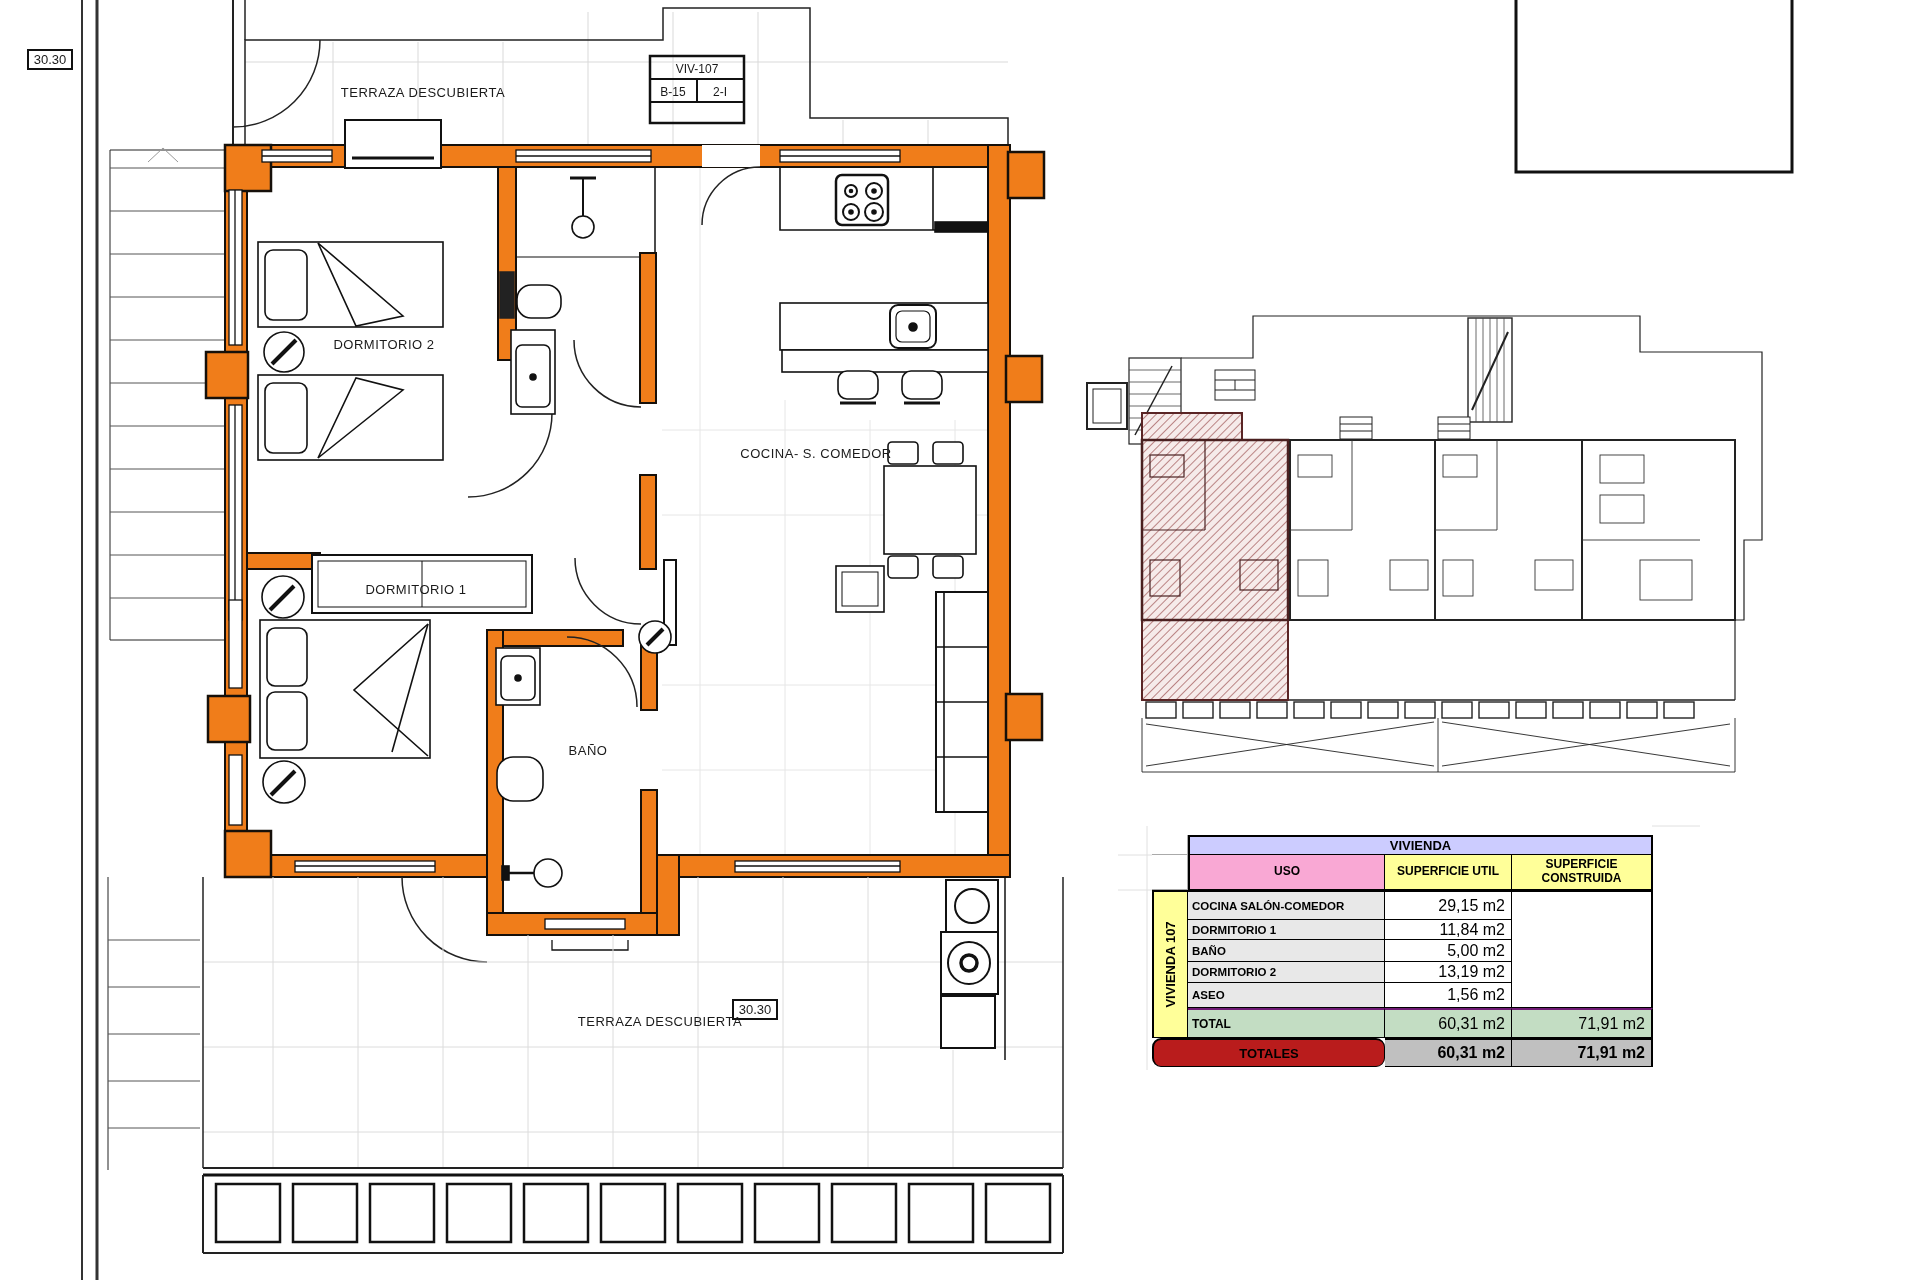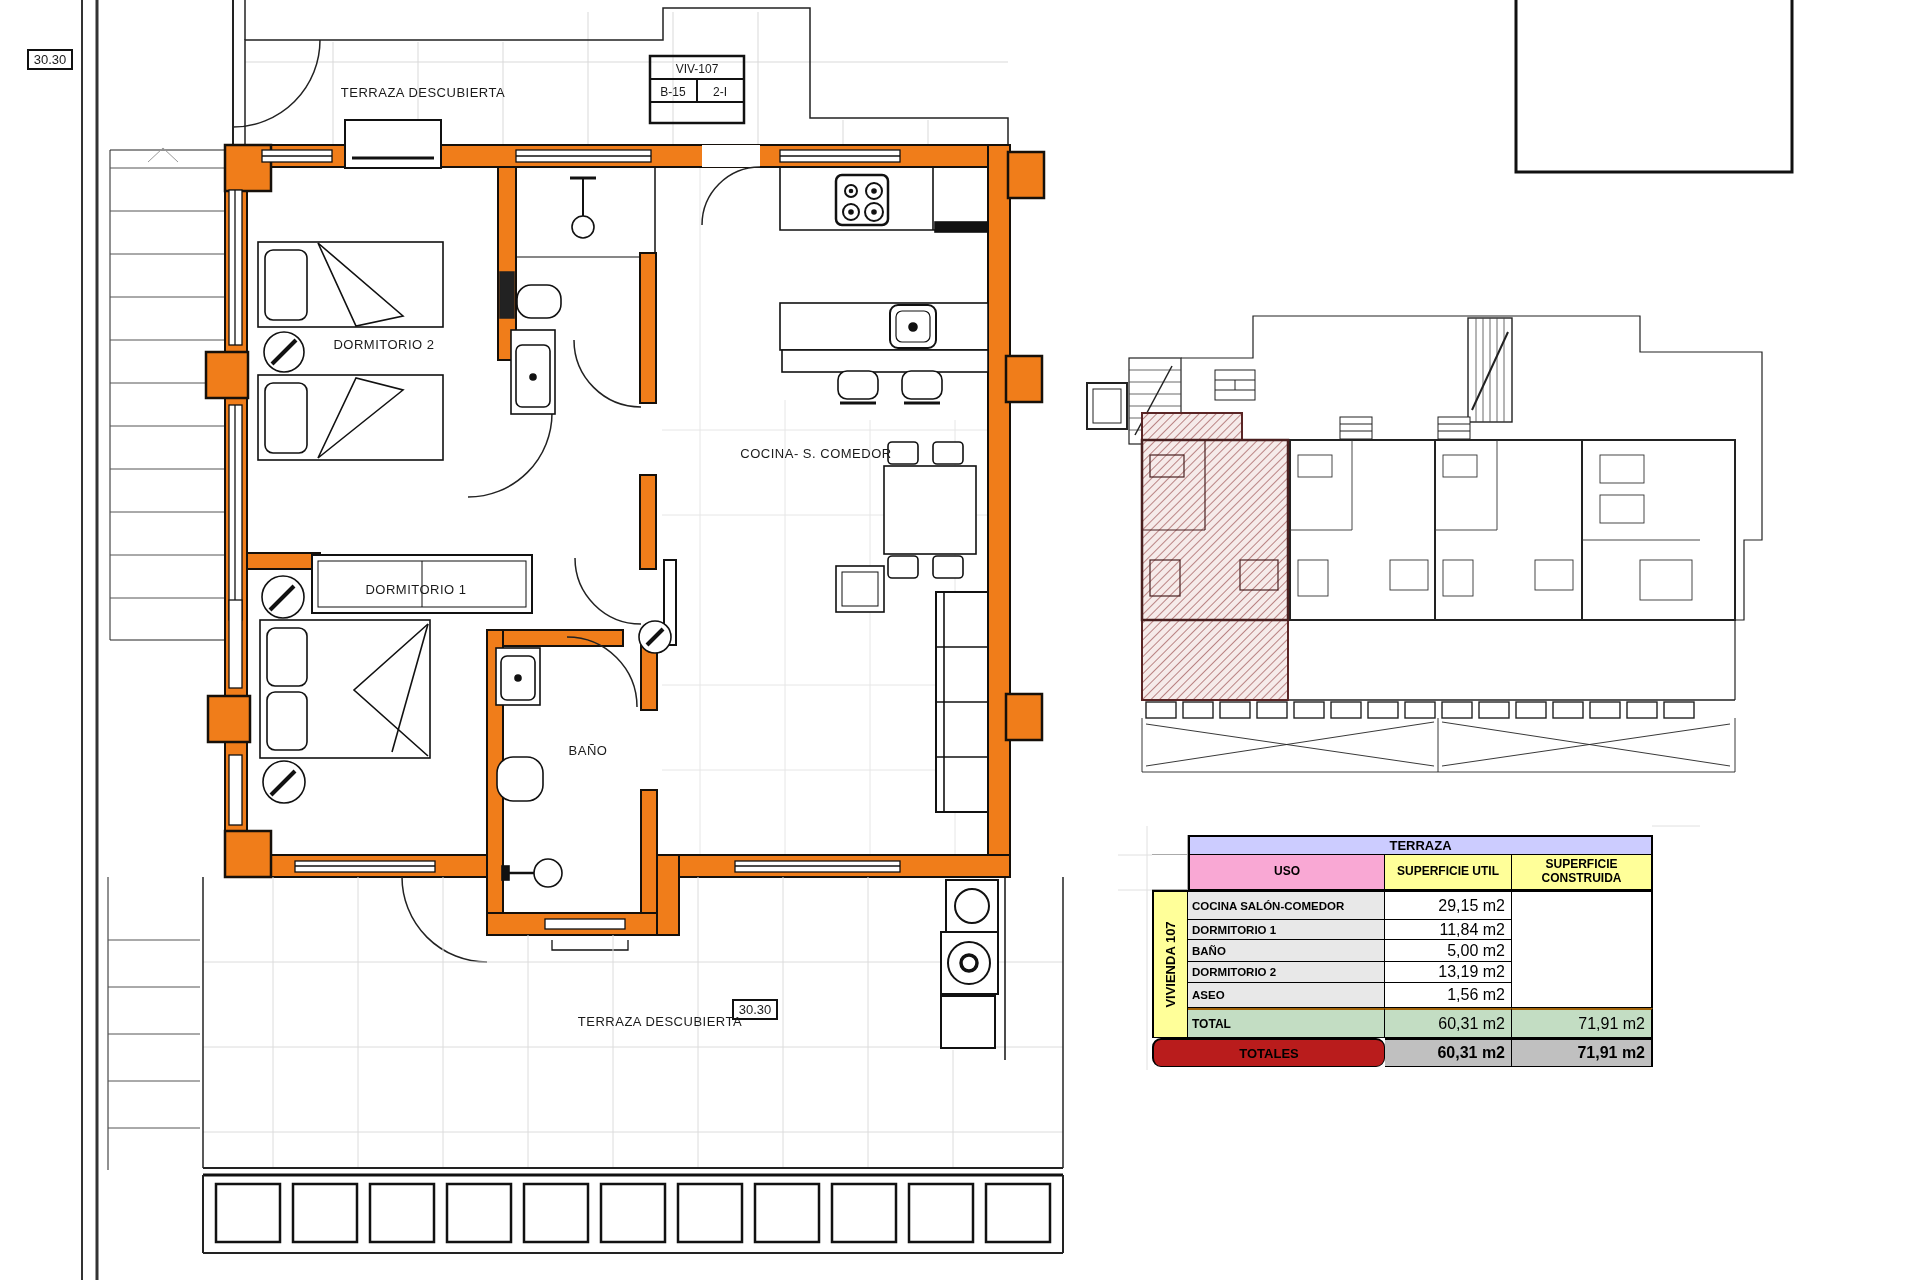--- a/index.html
+++ b/index.html
@@ -19,21 +19,21 @@
     border-top:2px solid #000;border-left:2px solid #000;border-right:2px solid #000 !important;}
   .tbl-head{font-weight:bold;font-size:12px;justify-content:center;text-align:center;line-height:1.15;}
   .head-uso{background:#f9a8d4;border-left:2px solid #000;}
   .head-yellow{background:#ffff99;}
   .rot-cell{grid-row:3/9;grid-column:1/2;background:#ffff99;justify-content:center;
     border-left:2px solid #000;border-top:2px solid #000;}
   .rot-cell span{transform:rotate(-90deg);white-space:nowrap;font-weight:bold;font-size:13px;}
   .uso-label{background:#e8e8e8;font-weight:bold;font-size:11.5px;padding-left:4px;text-align:right;}
   .val{background:#fff;justify-content:flex-end;font-size:16px;padding-right:6px;}
   .blank-merge{grid-column:4/5;grid-row:3/8;background:#fff;border-right:2px solid #000 !important;}
-  .total-row{background:#c3ddc3 !important;border-top:2px solid #a16207;}
+  .total-row{background:#c3ddc3 !important;border-top:2px solid #701a75;}
   .total-label{font-weight:bold;font-size:12px;padding-left:4px;}
   .totales-cell{grid-column:1/3;background:#b91c1c;justify-content:center;font-weight:bold;font-size:13px;
     border-left:2px solid #000;border-top:2px solid #000;border-bottom:2px solid #000;border-radius:9px;}
   .totales-val{background:#c0c0c0;font-weight:bold;border-top:2px solid #000;border-bottom:2px solid #000;}
   .rt-border{border-right:2px solid #000 !important;}
 </style>
 </head>
 <body>
 
 <div id="sheet">
@@ -450,21 +450,21 @@
     <line x1="1147" y1="826" x2="1147" y2="1070"></line>
     <line x1="1118" y1="855" x2="1152" y2="855"></line>
     <line x1="1118" y1="890" x2="1152" y2="890"></line>
     <line x1="1652" y1="826" x2="1700" y2="826"></line>
   </g>
 </svg>
 
 
 <div id="area-table">
   <div class="cell spacer"></div>
-  <div class="cell tbl-title">TERRAZA</div>
+  <div class="cell tbl-title">VIVIENDA</div>
 
   <div class="cell spacer"></div>
   <div class="cell tbl-head head-uso">USO</div>
   <div class="cell tbl-head head-yellow">SUPERFICIE UTIL</div>
   <div class="cell tbl-head head-yellow rt-border">SUPERFICIE CONSTRUIDA</div>
 
   <div class="cell rot-cell">
     <span>VIVIENDA 107</span>
   </div>
   <div class="cell uso-label" style="border-top:2px solid #000;">COCINA SALÓN-COMEDOR</div>

